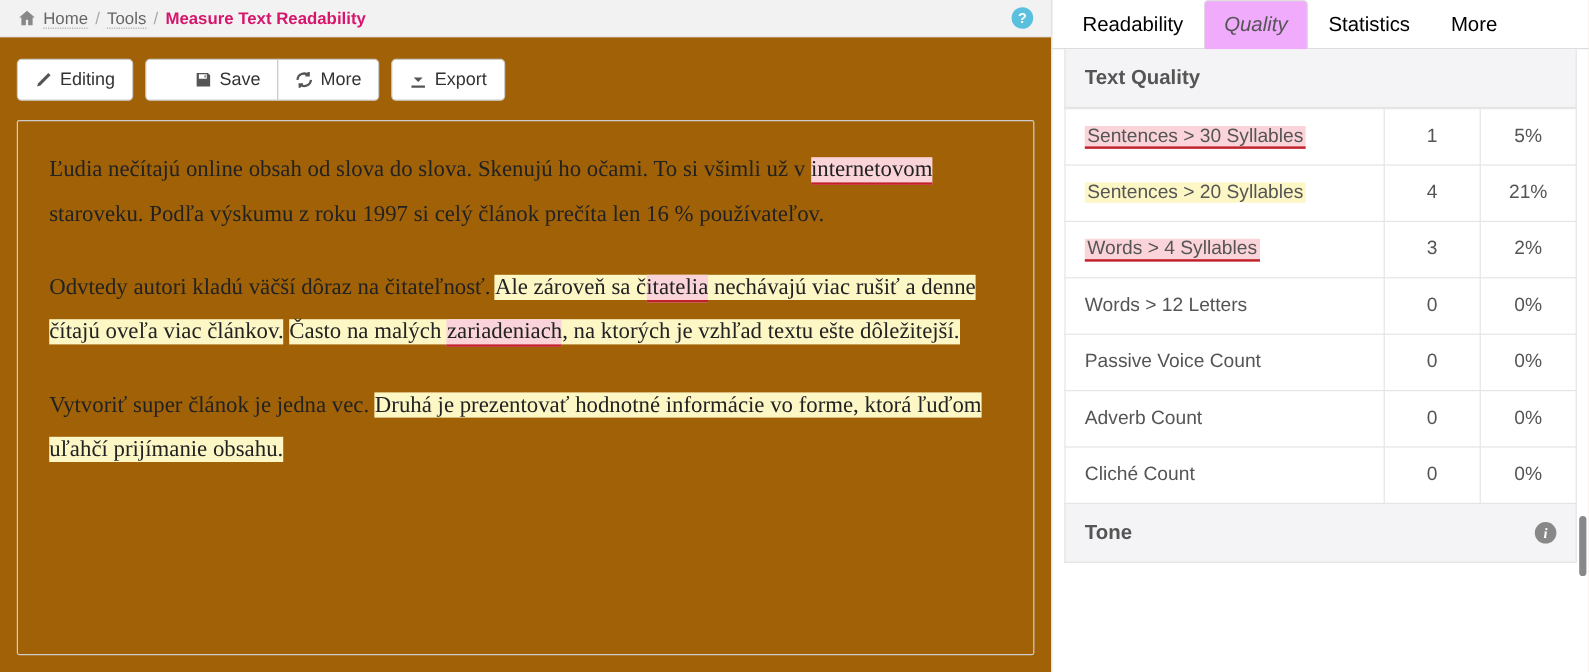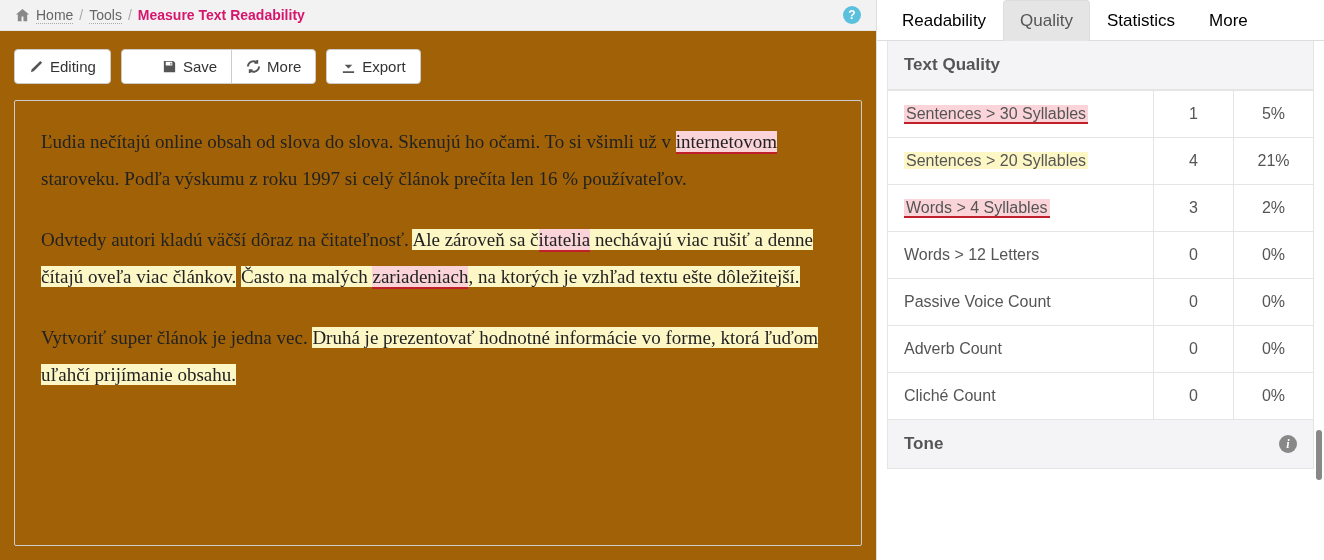--- a/index.html
+++ b/index.html
@@ -94,22 +94,23 @@
     font-size: 17px;
     color: #000000;
     cursor: pointer;
     border: 1px solid transparent;
     border-bottom: none;
     margin-bottom: -1px;
     border-radius: 4px 4px 0 0;
   }
   .tab.active {
     border-color: #ddd;
-    background: #e5e5e5;
+    background: #f0abfc;
     color: #555;
+    font-style: italic;
   }
   .panel-body { padding: 0 10px 10px; }
   .section-header {
     background: #f4f3f5;
     padding: 14px 16px;
     font-size: 17px;
     font-weight: 600;
     color: #555;
     border: 1px solid #e5e5e5;
     border-top: none;

